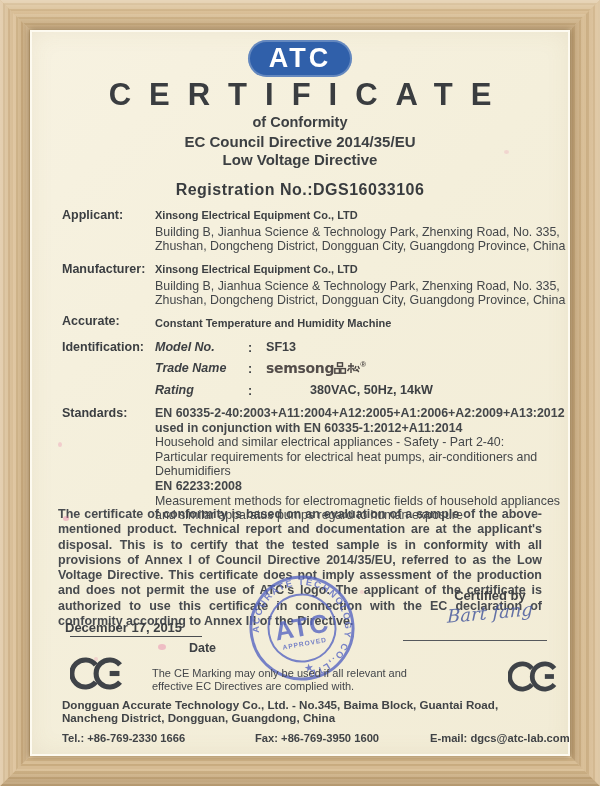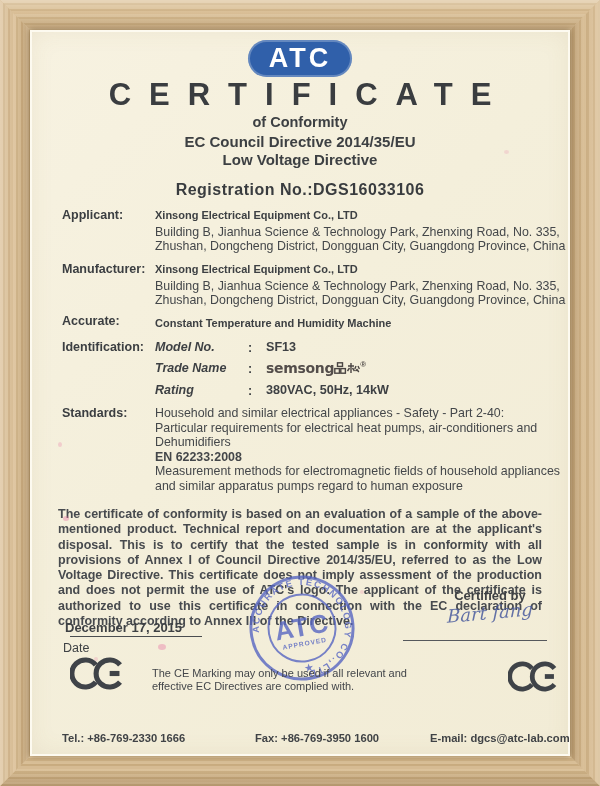--- a/index.html
+++ b/index.html
@@ -66,21 +66,21 @@
   .declaration{left:28px;top:477px;width:484px;font-size:12.5px;font-weight:bold;
     line-height:15.3px;text-align:justify;color:#474a4e;}
   
   .certified-label{left:375px;top:558px;width:170px;text-align:center;font-size:13px;font-weight:bold;}
   .signature{left:375px;top:572px;width:170px;text-align:center;
     font-family:"DejaVu Serif",serif;font-style:italic;font-size:18px;color:#4b5c9e;
     transform:rotate(-5deg) skewX(-6deg);opacity:.85;}
   .sig-line{left:373px;top:610px;width:144px;border-top:1.2px solid #55585c;}
   .date-value{left:35px;top:590px;width:140px;text-align:left;font-size:13px;font-weight:bold;}
   .date-line{left:40px;top:606px;width:132px;border-top:1.5px solid #4a4d50;}
-  .date-label{left:33px;top:611px;width:140px;text-align:left;font-size:12.5px;font-weight:normal;}
+  .date-label{left:46px;top:611px;width:140px;text-align:right;font-size:12.5px;font-weight:bold;}
   .stamp{left:212px;top:538px;width:120px;height:120px;opacity:.8;transform:rotate(-10deg);}
   
   .ce-left{left:40px;top:626px;}
   .ce-right{left:478px;top:630px;}
   .ce-notice{left:122px;top:637px;width:296px;text-align:left;font-size:11px;font-weight:normal;
     line-height:12.8px;color:#43464a;}
   .company{left:32px;top:669px;width:482px;font-size:11.6px;font-weight:bold;line-height:12.8px;color:#404346;}
   .contact{top:702px;font-size:11.2px;font-weight:bold;color:#404346;}
   .tel{left:32px;} .fax{left:225px;} .email{left:400px;}
   
@@ -134,24 +134,25 @@
           <rect x="0.8" y="6.6" width="4.6" height="4.6"></rect>
           <rect x="6.8" y="6.6" width="4.6" height="4.6"></rect>
           <path d="M17 1 V11 M14 4 H20 M15.5 6 L13.5 9 M18.5 6 L20.5 9"></path>
           <path d="M22 4 L20.8 7 M24 4 L25.4 7 M21.5 9 L23 7.5 L24.8 10"></path>
         </g>
       </svg><span class="reg-mark">®</span>
     </div>
 
     <div class="abs idlabel" style="top:353px;">Rating</div>
     <div class="abs idsep" style="top:354px;">:</div>
-    <div class="abs idval" style="top:353px;">380VAC, 50Hz, 14kW</div>
+    <div class="abs idval" style="top:353px;margin-left:44px;">380VAC, 50Hz, 14kW</div>
 
     <div class="abs flabel" style="top:376px;">Standards:</div>
     <div class="abs fbody" style="top:376px;line-height:14.6px;">
+      <p class="std-line b">EN 60335-2-40:2003+A11:2004+A12:2005+A1:2006+A2:2009+A13:2012 used in conjunction with EN 60335-1:2012+A11:2014</p>
       <p class="std-line">Household and similar electrical appliances - Safety - Part 2-40:</p>
       <p class="std-line">Particular requirements for electrical heat pumps, air-conditioners and Dehumidifiers</p>
       <p class="std-line b">EN 62233:2008</p>
       <p class="std-line">Measurement methods for electromagnetic fields of household appliances and similar apparatus pumps regard to human exposure</p>
     </div>
 
     <div class="abs declaration">The certificate of conformity is based on an evaluation of a sample of the above-mentioned product. Technical report and documentation are at the applicant's disposal. This is to certify that the tested sample is in conformity with all provisions of Annex I of Council Directive 2014/35/EU, referred to as the Low Voltage Directive. This certificate does not imply assessment of the production and does not permit the use of ATC's logo. The applicant of the certificate is authorized to use this certificate in connection with the EC declaration of conformity according to Annex III of the Directive.</div>
 
     <div class="abs certified-label">Certified by</div>
     <div class="abs signature">Bart fang</div>
@@ -190,20 +191,21 @@
         <path d="M 107.2 18.9 A 29 29 0 1 0 107.2 56.1"></path>
         <path d="M 85 37.5 H 106"></path>
       </g>
     </svg>
 
     <div class="abs ce-notice">
       <div>The CE Marking may only be used if all relevant and</div>
       <div>effective EC Directives are complied with.</div>
     </div>
 
+    <div class="abs company">Dongguan Accurate Technology Co., Ltd. - No.345, Baima Block, Guantai Road, Nancheng District, Dongguan, Guangdong, China</div>
 
     <div class="abs contact tel">Tel.: +86-769-2330 1666</div>
     <div class="abs contact fax">Fax: +86-769-3950 1600</div>
     <div class="abs contact email">E-mail: dgcs@atc-lab.com</div>
 
     <div class="speck" style="left:33px;top:486px;width:6px;height:5px;"></div>
     <div class="speck" style="left:128px;top:614px;width:8px;height:6px;"></div>
     <div class="speck" style="left:64px;top:627px;width:4px;height:4px;opacity:.6;"></div>
     <div class="speck" style="left:28px;top:412px;width:4px;height:5px;opacity:.7;"></div>
     <div class="speck" style="left:474px;top:120px;width:5px;height:4px;opacity:.5;"></div>

